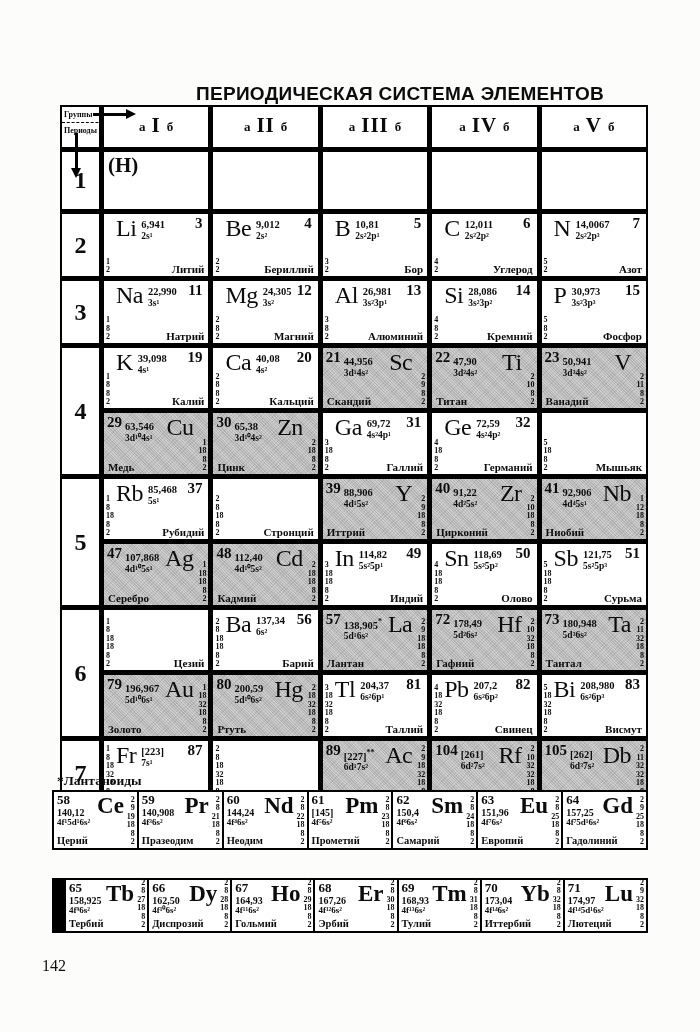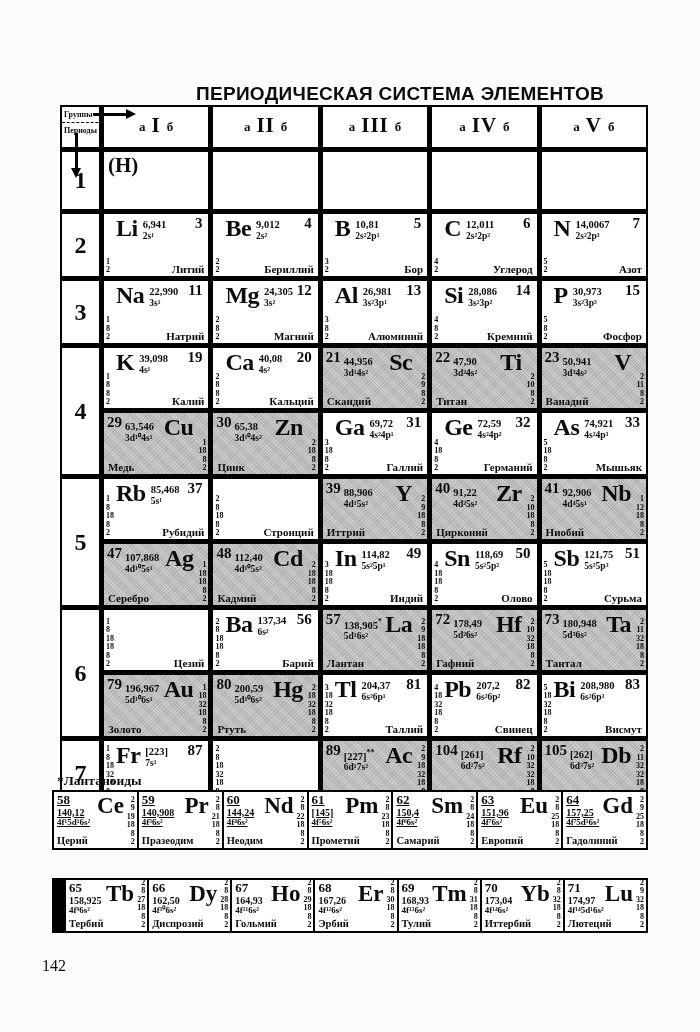--- a/index.html
+++ b/index.html
@@ -41,21 +41,21 @@
     border-top:10px solid #000;border-left:5.5px solid transparent;border-right:5.5px solid transparent;}
   
   .ghead{display:flex;align-items:center;justify-content:center;gap:6px;background:#fff;}
   .ghead .pre,.ghead .post{font-size:13px;font-weight:bold;}
   .ghead .roman{font-size:21px;font-weight:bold;margin-top:-3px;letter-spacing:1px;}
   
   .pcell{display:flex;align-items:center;justify-content:center;font-size:24px;font-weight:bold;background:#fff;}
   
   .top{display:flex;align-items:flex-start;}
   .cell-a .top{padding:2px 3px 0 0;}
-  .sym{font-size:24px;font-weight:bold;line-height:1;letter-spacing:-.5px;}
+  .sym{font-size:24px;font-weight:normal;line-height:1;letter-spacing:-.5px;}
   .cell-a .sym{margin-left:12px;}
   .mc{margin-left:5px;margin-top:3px;}
   .mass{display:block;font-size:10.5px;font-weight:bold;line-height:1.1;white-space:nowrap;}
   .conf{display:block;font-size:9.5px;font-weight:bold;line-height:1.1;white-space:nowrap;}
   .num{font-size:15px;font-weight:bold;line-height:1;}
   .cell-a .num{margin-left:auto;padding:0 3px 0 0;}
   .cell-b .top{padding:2px 2px 0 3px;}
   .cell-b .mc{margin-left:3px;margin-top:6px;}
   .cell-b .sym{margin-left:auto;margin-right:13px;}
   .shells{position:absolute;bottom:1px;font-size:8px;font-weight:bold;line-height:1.07;}
@@ -67,21 +67,21 @@
   .nl{left:4px;}
   .hsym{font-size:21px;font-weight:bold;line-height:1;padding:3px 0 0 4px;}
   .mark{font-size:8px;}
   
   .lan-label{position:absolute;left:57px;top:773px;font-size:13.5px;font-weight:bold;}
   .langrid{
     position:absolute;left:52px;width:596px;box-sizing:border-box;
     border:2.5px solid #000;background:#000;
     display:grid;grid-template-columns:repeat(7,1fr);gap:2px;
   }
-  #lan1{top:790px;height:60px;text-decoration:underline;}
+  #lan1{top:790px;height:60px;}
   #lan2{top:878px;height:55px;padding-left:12px;}
   .lcell{position:relative;background:#fff;padding:1px 0 0 3px;box-sizing:border-box;}
   .lnum{font-size:13px;font-weight:bold;line-height:1.05;}
   .lmass{font-size:10px;font-weight:bold;line-height:1.15;white-space:nowrap;}
   .lconf{font-size:9px;font-weight:bold;line-height:1.1;white-space:nowrap;}
   .lsym{position:absolute;top:2px;right:13px;font-size:23px;font-weight:bold;line-height:1;}
   .lname{position:absolute;left:3px;bottom:2px;font-size:10.5px;font-weight:bold;white-space:nowrap;}
   .page-number{position:absolute;left:42px;top:957px;font-size:16px;}
 </style>
 </head>
@@ -436,28 +436,20 @@
       </div>
       <div class="shells sl">
         <div class="shn">4</div>
         <div class="shn">18</div>
         <div class="shn">8</div>
         <div class="shn">2</div>
       </div>
       <div class="name nr">Германий</div>
     </div>
     <div class="cell cell-a">
-      <div class="top">
-        <div class="sym">As</div>
-        <div class="mc">
-          <div class="mass">74,921</div>
-          <div class="conf">4s²4p³</div>
-        </div>
-        <div class="num">33</div>
-      </div>
       <div class="shells sl">
         <div class="shn">5</div>
         <div class="shn">18</div>
         <div class="shn">8</div>
         <div class="shn">2</div>
       </div>
       <div class="name nr">Мышьяк</div>
     </div>
     <div class="cell pcell" style="grid-row: span 2;">5</div>
     <div class="cell cell-a">

